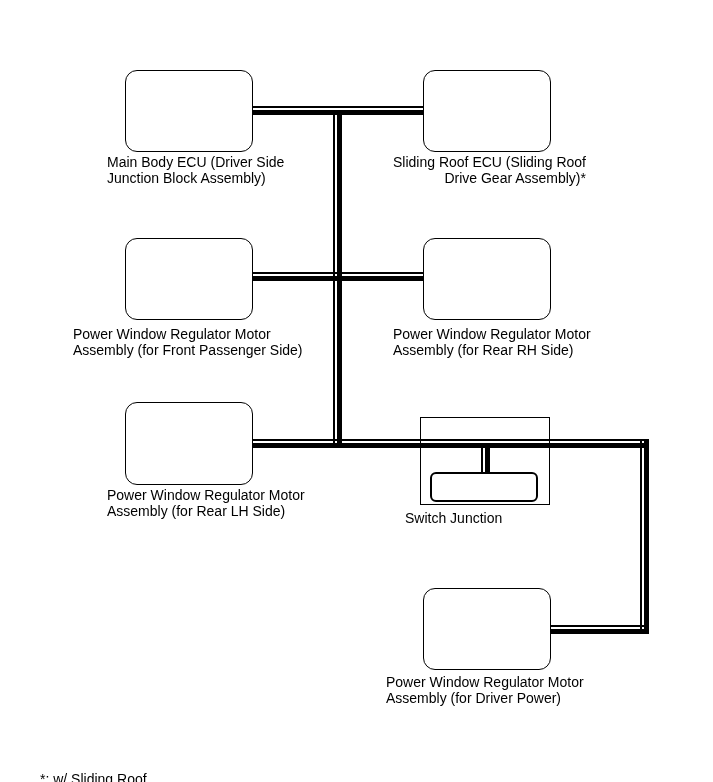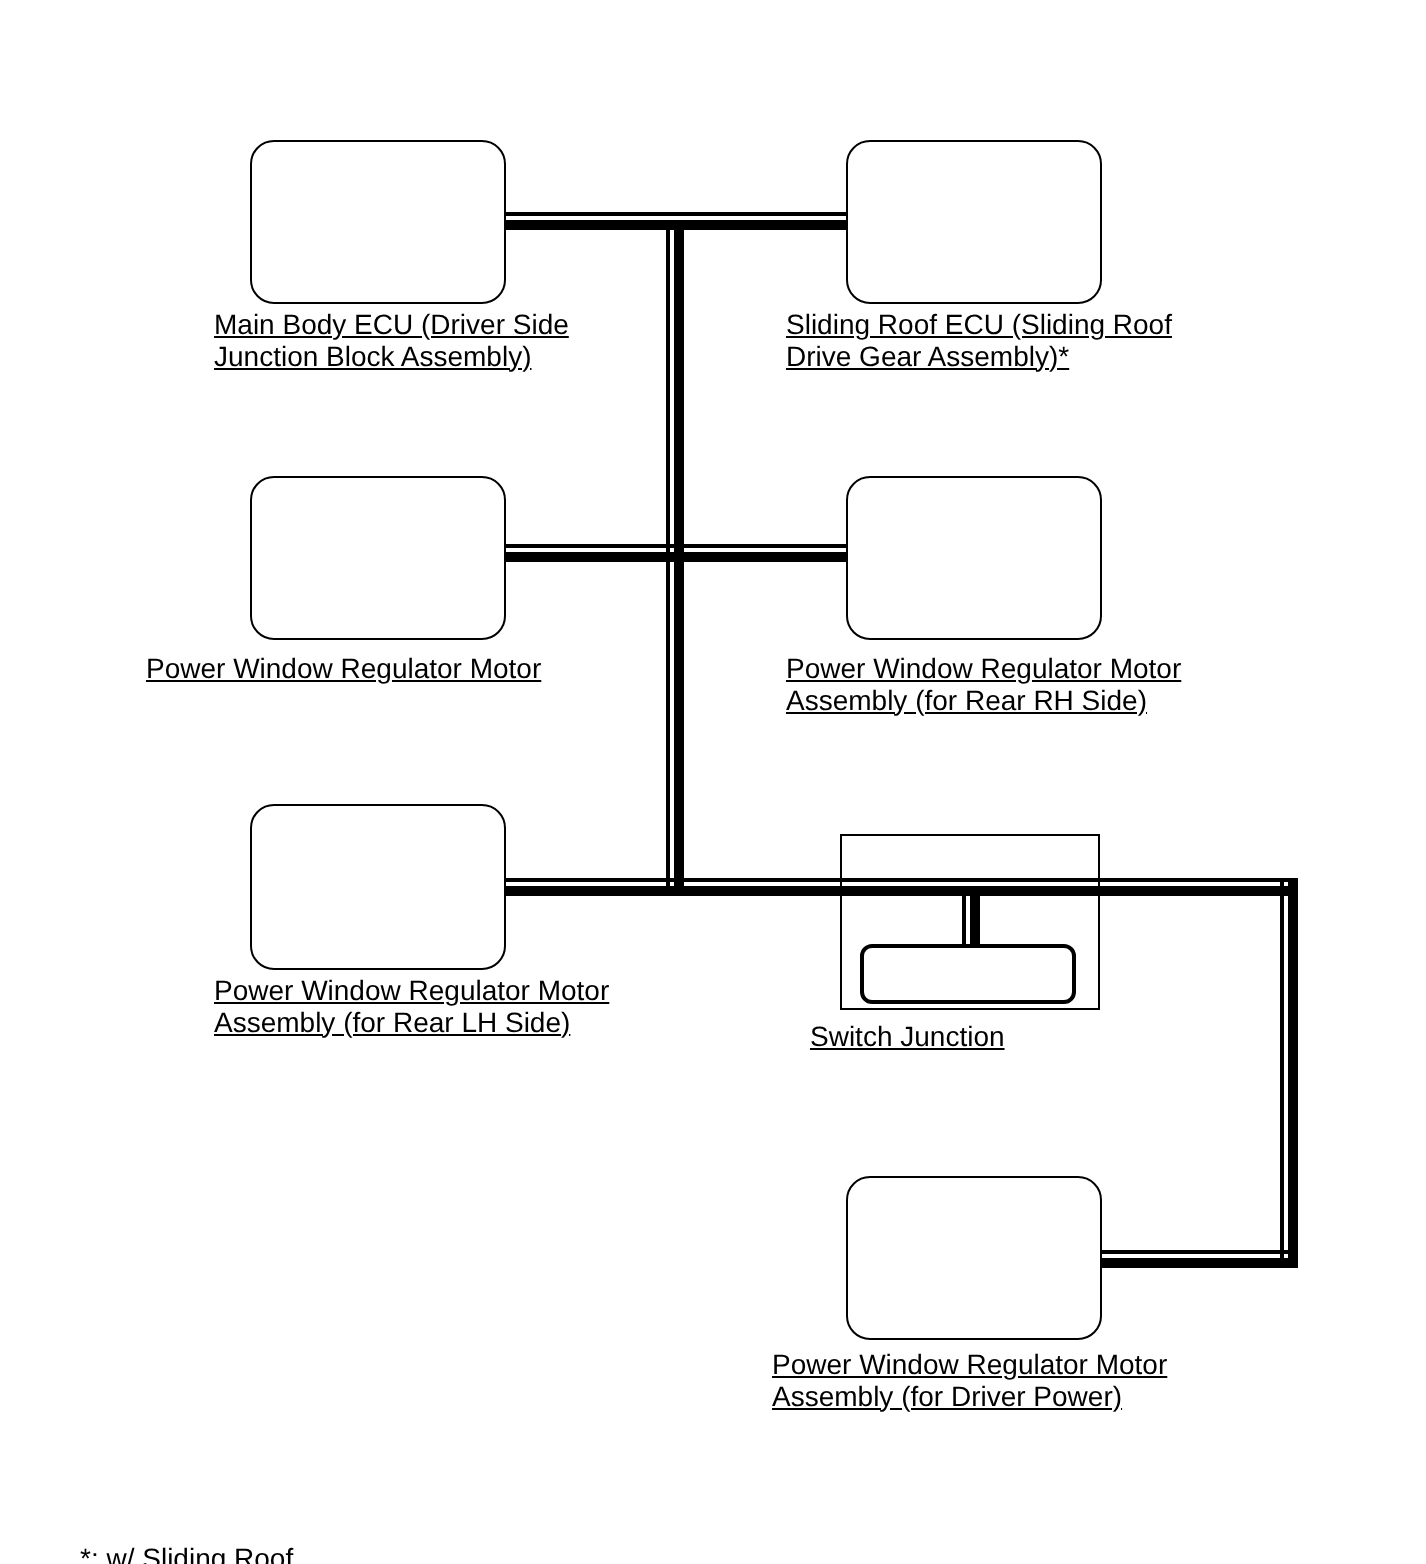--- a/index.html
+++ b/index.html
@@ -36,21 +36,20 @@
       #000000 0px, #000000 2px,
       transparent 2px, transparent 4px,
       #000000 4px, #000000 9px);
   }
   .label {
     position: absolute;
     font-size: 14px;
     line-height: 15.5px;
     color: #000000;
     white-space: nowrap;
-    text-decoration: underline;
   }
   .label span { display: block; }
 </style>
 </head>
 <body>
 
 <div class="stage">
 
   <div class="busV" style="left:333px; top:110px; height:338px;"></div>
   <div class="busH" style="left:252px; top:106px; width:172px;"></div>
@@ -66,26 +65,27 @@
   <div class="node" style="left:423px; top:238px; width:128px; height:82px;"></div>
   <div class="node" style="left:125px; top:402px; width:128px; height:83px;"></div>
   <div class="node square" style="left:420px; top:417px; width:130px; height:88px; background:transparent;"></div>
   <div class="node inner" style="left:430px; top:472px; width:108px; height:30px;"></div>
   <div class="node" style="left:423px; top:588px; width:128px; height:82px;"></div>
 
   <div class="label" style="left:107px; top:155px;">
     <span>Main Body ECU (Driver Side</span>
     <span>Junction Block Assembly)</span>
   </div>
-  <div class="label" style="left:393px; top:155px;">
+  <div class="label" style="left:393px; top:155px;text-align:right;">
     <span>Sliding Roof ECU (Sliding Roof</span>
     <span>Drive Gear Assembly)*</span>
   </div>
   <div class="label" style="left:73px; top:327px;">
     <span>Power Window Regulator Motor</span>
+    <span>Assembly (for Front Passenger Side)</span>
   </div>
   <div class="label" style="left:393px; top:327px;">
     <span>Power Window Regulator Motor</span>
     <span>Assembly (for Rear RH Side)</span>
   </div>
   <div class="label" style="left:107px; top:488px;">
     <span>Power Window Regulator Motor</span>
     <span>Assembly (for Rear LH Side)</span>
   </div>
   <div class="label" style="left:405px; top:511px;">

